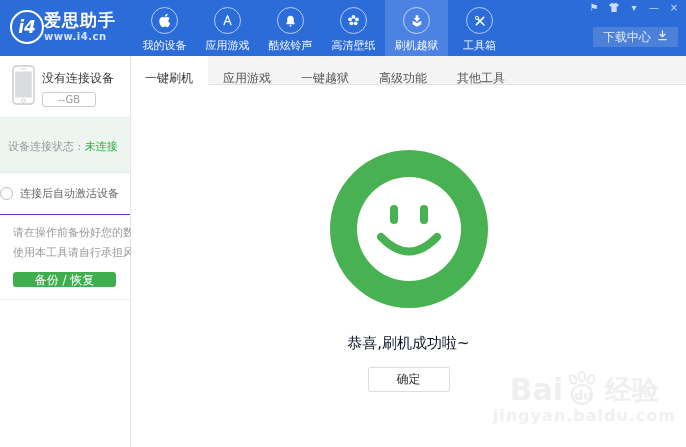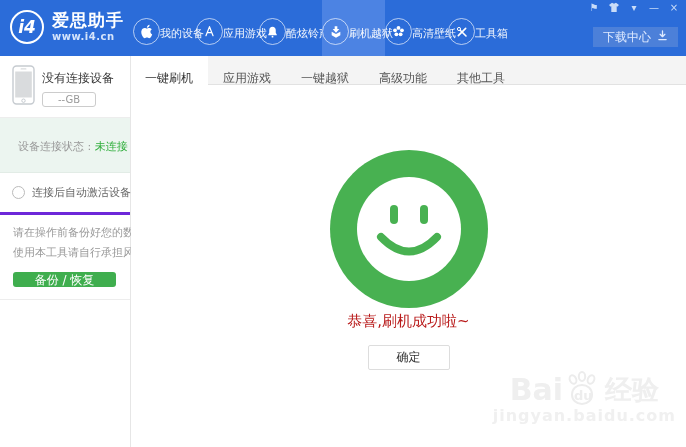--- a/index.html
+++ b/index.html
@@ -3,29 +3,29 @@
 <meta charset="utf-8">
 <style>
   * { margin:0; padding:0; box-sizing:border-box; }
   html,body { background:#fff; }
   body { font-family:"DejaVu Sans","Liberation Sans",sans-serif; }
   .app { position:relative; width:686px; height:447px; background:#fff; overflow:hidden; font-size:12px; }
 
   
   .header { position:absolute; top:0; left:0; width:686px; height:56px;
             background:var(--header-blue,#2b6cd9); color:#fff; }
-  .logo { position:absolute; left:10px; top:10px; display:flex; align-items:center; gap:8px; cursor:pointer; }
+  .logo { position:absolute; left:10px; top:10px; display:flex; align-items:center; cursor:pointer; }
   .logo-badge { width:34px; height:34px; border:2px solid #fff; border-radius:50%;
                 display:flex; align-items:center; justify-content:center;
                 font-weight:bold; font-style:italic; font-size:17px; }
   .logo-title { font-size:17px; font-weight:bold; letter-spacing:1px; line-height:19px;font-family:Liberation Mono, monospace; }
   .logo-sub { font-size:10px; color:#d5e4fb; font-weight:bold; letter-spacing:.5px; }
 
   .nav { position:absolute; left:133px; top:0; height:56px; display:flex; }
-  .nav-item { width:63px; height:56px; display:flex; flex-direction:row; align-items:center;
+  .nav-item { width:63px; height:56px; display:flex; flex-direction:column; align-items:center;
               padding-top:7px; cursor:pointer; }
   .nav-item.active { background:var(--header-active-blue,#4c83e3); }
   .nav-icon { width:27px; height:27px; border:1px solid rgba(255,255,255,.65); border-radius:50%;
               display:flex; align-items:center; justify-content:center; flex:0 0 auto; }
   .nav-label { font-size:11px; margin-top:4px; color:rgba(255,255,255,.95); white-space:nowrap; }
 
   .win-controls { position:absolute; top:1px; right:6px; display:flex; gap:8px; align-items:center; }
   .win-btn { min-width:12px; height:13px; font-size:10px; line-height:13px; text-align:center;
              color:#c9dcf8; cursor:pointer; display:flex; align-items:center; justify-content:center; }
   .download-btn { position:absolute; right:8px; top:27px; height:20px; padding:0 10px;
@@ -41,36 +41,36 @@
   
   .sidebar { position:absolute; left:0; top:56px; width:131px; bottom:0;
              background:#fff; border-right:1px solid #e6e6e6; }
   .device-section { height:62px; border-bottom:1px solid #ededed; position:relative; }
   .phone-icon { position:absolute; left:12px; top:9px; }
   .device-info { position:absolute; left:42px; top:14px; }
   .device-name { font-size:12px; font-weight:normal; color:#333; }
   .device-cap { display:inline-block; margin-top:5px; font-size:10px; color:#999;
                 border:1px solid #ccc; border-radius:3px; padding:0 15px; line-height:13px; }
   .status-section { height:55px; background:var(--sidebar-status-bg,#ecf5f0);
-                    border-bottom:1px solid #e2ece6; padding:21px 0 0 18px; font-size:11px; color:#999; }
+                    border-bottom:1px solid #e2ece6; padding:21px 0 0 8px; font-size:11px; color:#999; }
   .status-value { color:var(--status-green,#2fae3b); }
-  .activate-section { height:42px; border-bottom:3px solid #6d28d9; display:flex;
-                      align-items:center; padding-left:12px; gap:7px; cursor:pointer; }
+  .activate-section { height:42px; border-bottom:1px solid #6d28d9; display:flex;
+                      align-items:center; gap:7px; cursor:pointer; }
   .radio { width:13px; height:13px; border:1px solid #bbb; border-radius:50%; background:#fff; flex:0 0 auto; }
   .activate-label { font-size:11px; color:#666; white-space:nowrap; }
   .warning-section { border-bottom:1px solid #ededed; padding:8px 0 12px 13px; }
   .warning-text { font-size:11px; color:#999; line-height:20px; white-space:nowrap; }
   .backup-btn { margin-top:9px; width:103px; height:15px; background:var(--backup-btn-green,#3fae4e);
                 color:#fff; border:none; border-radius:3px; font-size:12px; cursor:pointer;
                 font-family:inherit; }
 
   
   .main { position:absolute; left:131px; top:85px; right:0; bottom:0; background:#fff; text-align:center; }
   .smiley { margin-top:64px; display:inline-block; }
-  .success-msg { font-size:15px; color:#b91c1c; }
+  .success-msg { margin-top:22px; font-size:15px; color:#0f172a; }
   .confirm-btn { margin-top:14px; width:82px; height:25px; background:#fff; border:1px solid #ddd;
                  border-radius:2px; font-size:12px; color:#333; cursor:pointer; font-family:inherit; }
 
   
   .watermark { position:absolute; right:10px; bottom:22px; text-align:center; pointer-events:none; }
   .wm-row { display:flex; align-items:flex-end; justify-content:center; font-weight:bold; color:#efefef; }
   .wm-bai { font-size:30px; line-height:32px; }
   .wm-paw { position:relative; width:36px; height:36px; margin:0 1px; }
   .wm-du { position:absolute; bottom:3px; left:10px; font-size:13px; color:#ededed; }
   .wm-cn { font-size:27px; line-height:32px; margin-left:4px; }
@@ -115,46 +115,46 @@
       <div class="nav-item">
         <span class="nav-icon">
           <svg width="15" height="16" viewBox="0 0 24 24">
             <path fill="#fff" d="M12 3.5c-3.1 0-5.2 2.3-5.2 5.2v4.6L5.2 15.8v1.2h13.6v-1.2l-1.6-2.5V8.7c0-2.9-2.1-5.2-5.2-5.2z"></path>
             <circle cx="12" cy="19.4" r="1.5" fill="#fff"></circle>
           </svg>
         </span>
         <span class="nav-label">酷炫铃声</span>
       </div>
 
-      <div class="nav-item active">
-        <span class="nav-icon">
-          <svg width="16" height="16" viewBox="0 0 24 24">
-            <g fill="#fff">
-              <path d="M10 3.5h4v4h3L12 13 7 7.5h3z"></path>
-              <path d="M5.5 11.5 12 15l6.5-3.5v5.5L12 20.5 5.5 17z"></path>
-            </g>
-          </svg>
-        </span>
-        <span class="nav-label">刷机越狱</span>
-      </div>
-
       <div class="nav-item">
         <span class="nav-icon">
           <svg width="17" height="17" viewBox="0 0 24 24">
             <g fill="#fff">
               <circle cx="12" cy="7" r="2.7"></circle>
               <circle cx="16.9" cy="10.4" r="2.7"></circle>
               <circle cx="15" cy="16" r="2.7"></circle>
               <circle cx="9" cy="16" r="2.7"></circle>
               <circle cx="7.1" cy="10.4" r="2.7"></circle>
             </g>
             <circle cx="12" cy="12" r="1.8" fill="var(--header-blue,#2b6cd9)"></circle>
           </svg>
         </span>
         <span class="nav-label">高清壁纸</span>
+      </div>
+
+      <div class="nav-item active">
+        <span class="nav-icon">
+          <svg width="16" height="16" viewBox="0 0 24 24">
+            <g fill="#fff">
+              <path d="M10 3.5h4v4h3L12 13 7 7.5h3z"></path>
+              <path d="M5.5 11.5 12 15l6.5-3.5v5.5L12 20.5 5.5 17z"></path>
+            </g>
+          </svg>
+        </span>
+        <span class="nav-label">刷机越狱</span>
       </div>
 
       <div class="nav-item">
         <span class="nav-icon">
           <svg width="16" height="16" viewBox="0 0 24 24">
             <circle cx="7.5" cy="7.5" r="2.4" fill="none" stroke="#fff" stroke-width="1.5"></circle>
             <path d="M9.3 9.3 L18 18" stroke="#fff" stroke-width="2.4" stroke-linecap="round"></path>
             <path d="M17.5 6.5 L6.5 17.5" stroke="#fff" stroke-width="2.4" stroke-linecap="round"></path>
           </svg>
         </span>

